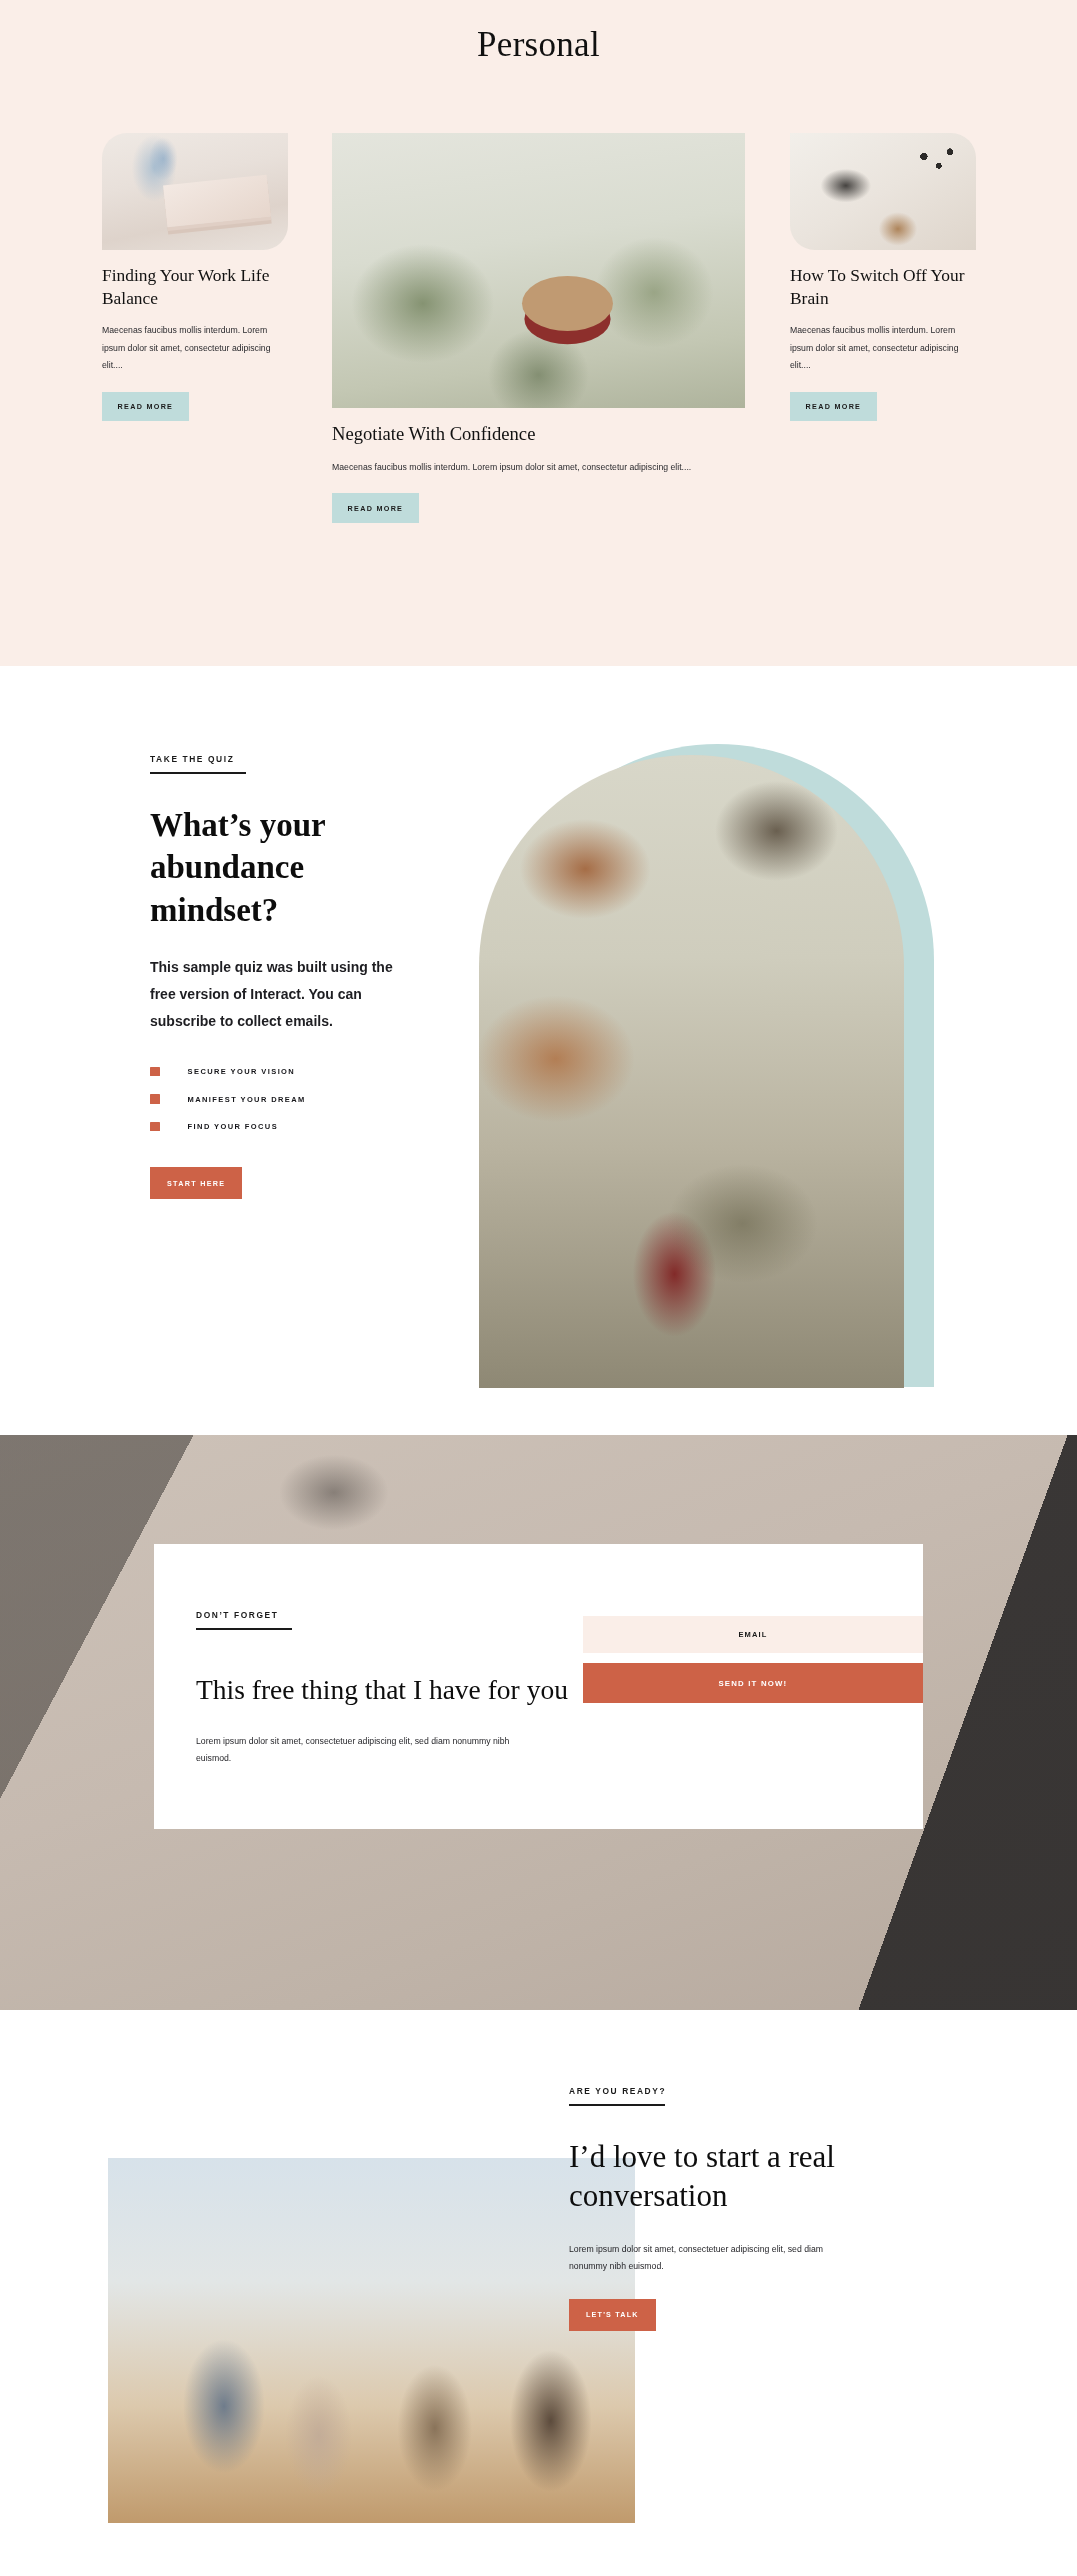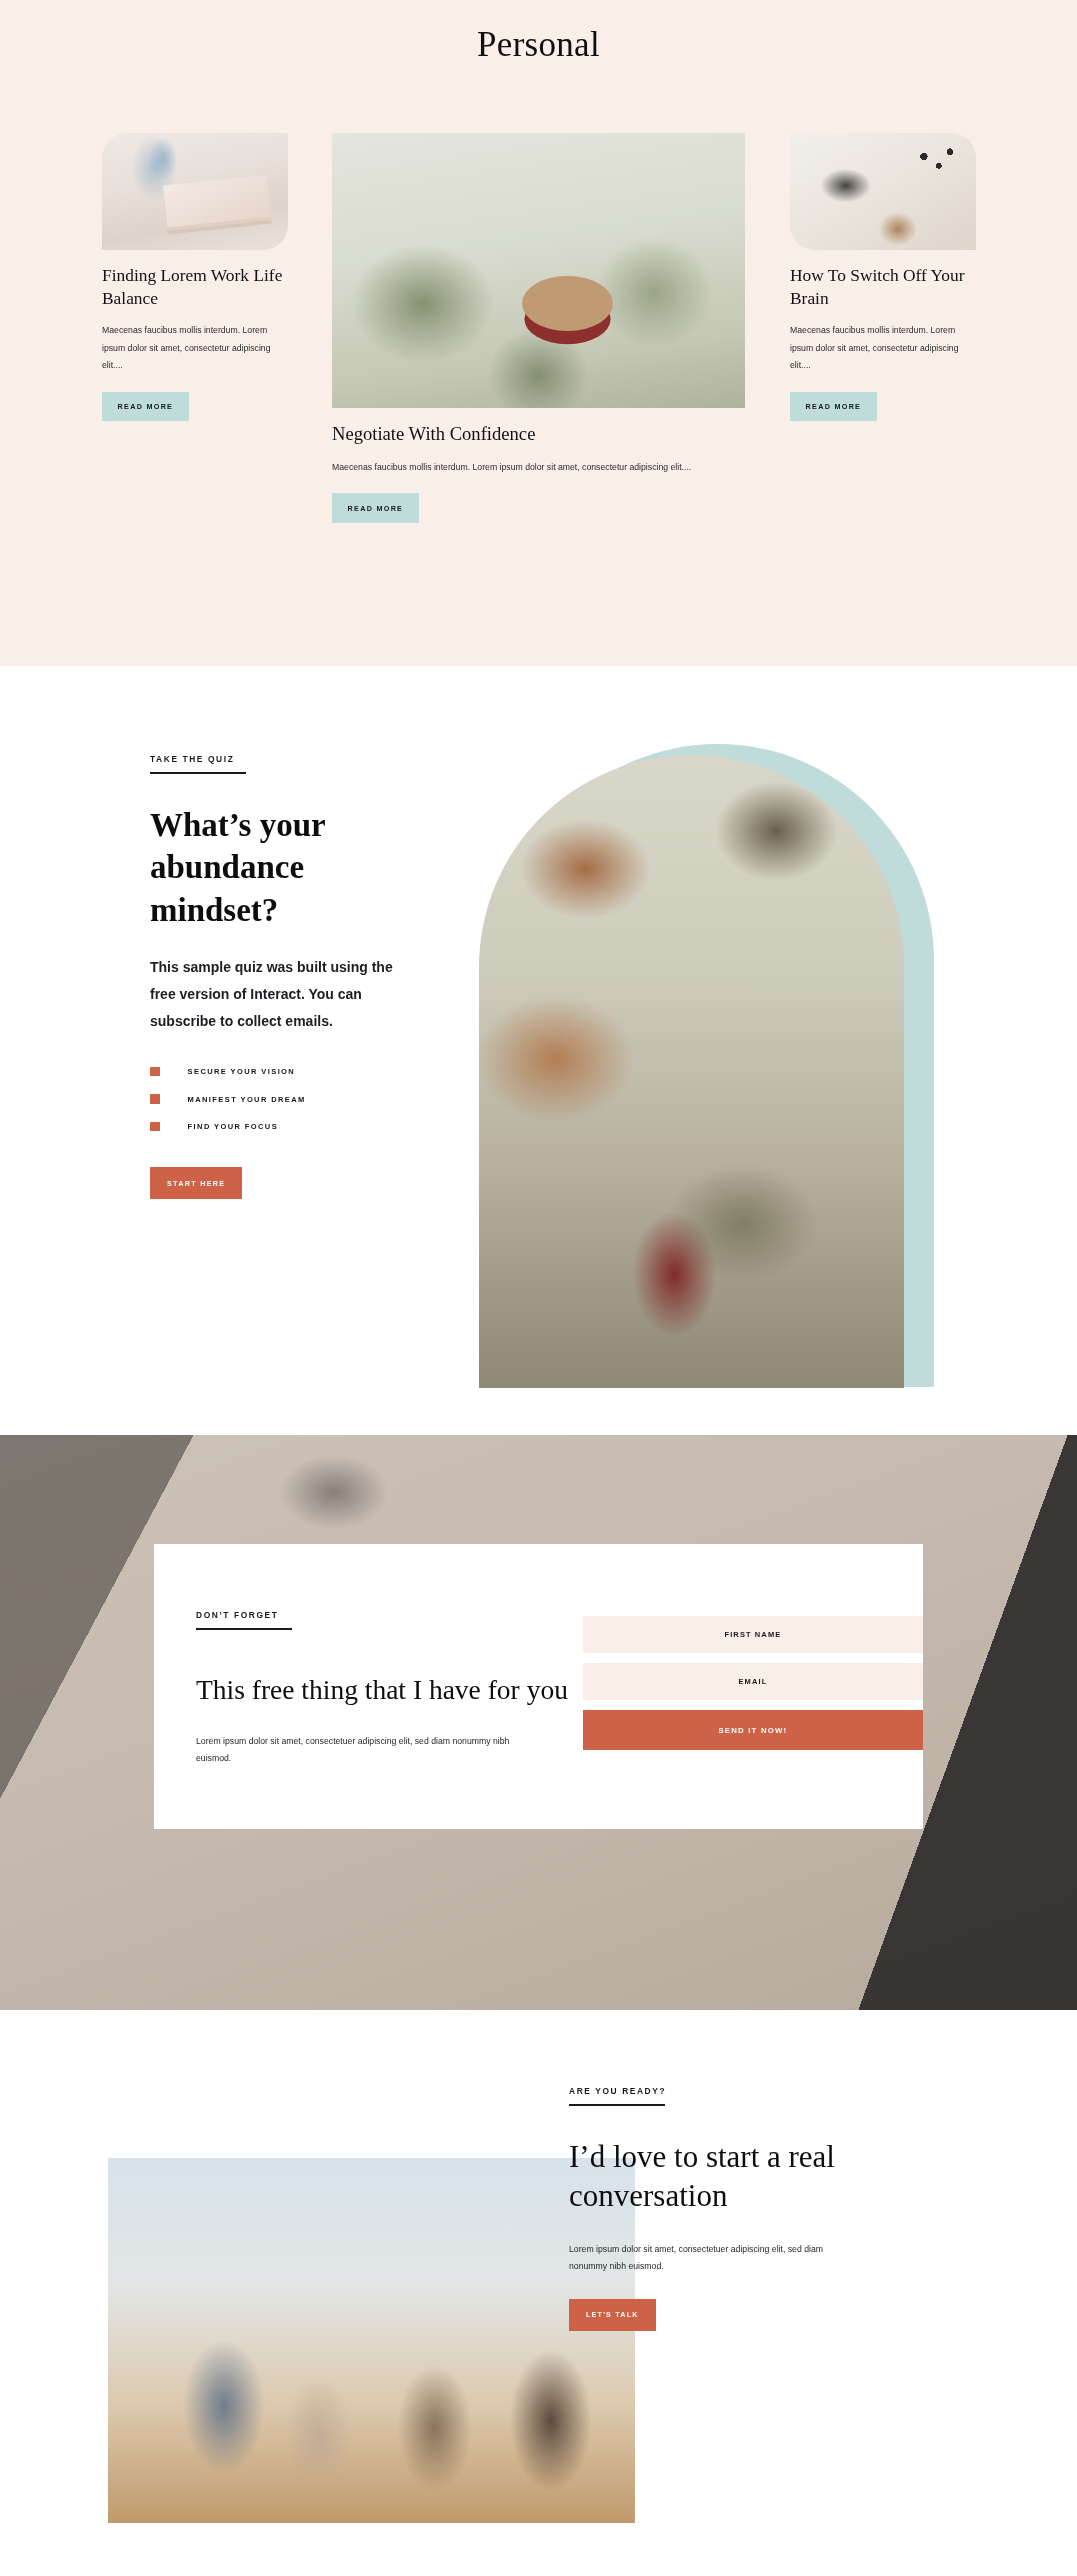--- a/index.html
+++ b/index.html
@@ -202,21 +202,21 @@
 <body>
 
 <div class="page">
 
   <section class="sec-blog">
 
     <h1 class="blog-title">Personal</h1>
 
     <div class="card" style="left:102px;top:133px;width:186px;">
       <div class="card-img ph ph-books" style="height:117px;border-radius:25px 0 25px 0;"></div>
-      <h2 class="card-h">Finding Lorem Work Life Balance</h2>
+      <h2 class="card-h">Finding Your Work Life Balance</h2>
       <p class="card-p">Maecenas faucibus mollis interdum. Lorem ipsum dolor sit amet, consectetur adipiscing elit....</p>
       <button class="btn-read">READ MORE</button>
     </div>
 
     <div class="card" style="left:332px;top:133px;width:413px;">
       <div class="card-img ph ph-green" style="height:275px;"></div>
       <h2 class="card-h" style="font-size:18.6px;">Negotiate With Confidence</h2>
       <p class="card-p">Maecenas faucibus mollis interdum. Lorem ipsum dolor sit amet, consectetur adipiscing elit....</p>
       <button class="btn-read">READ MORE</button>
     </div>
@@ -271,21 +271,20 @@
         <div class="optin-l">
           <div class="eyebrow">DON’T FORGET</div>
           <div class="rule"></div>
 
           <h2 class="optin-h">This free thing that I have for you</h2>
 
           <p class="optin-p">Lorem ipsum dolor sit amet, consectetuer adipiscing elit, sed diam nonummy nibh euismod.</p>
         </div>
 
         <form class="optin-form">
-          <input class="fld" type="text" placeholder="FIRST NAME" style="">
           <input class="fld" type="text" placeholder="EMAIL" style="">
           <button class="btn-send" type="submit">SEND IT NOW!</button>
         </form>
       </div>
     </div>
   </section>
 
   <section class="sec-contact">
 
     <div class="tan-block" style="left:476px;top:402px;"></div>

